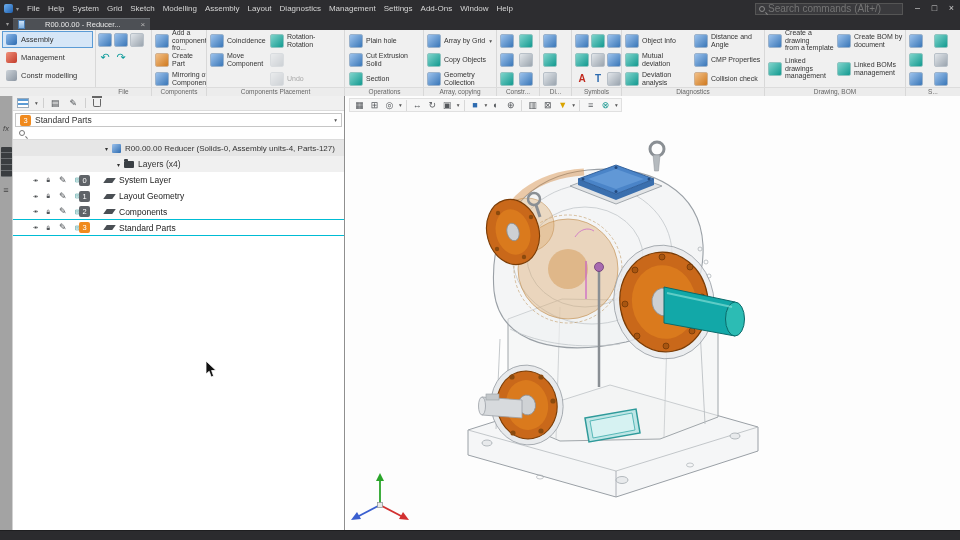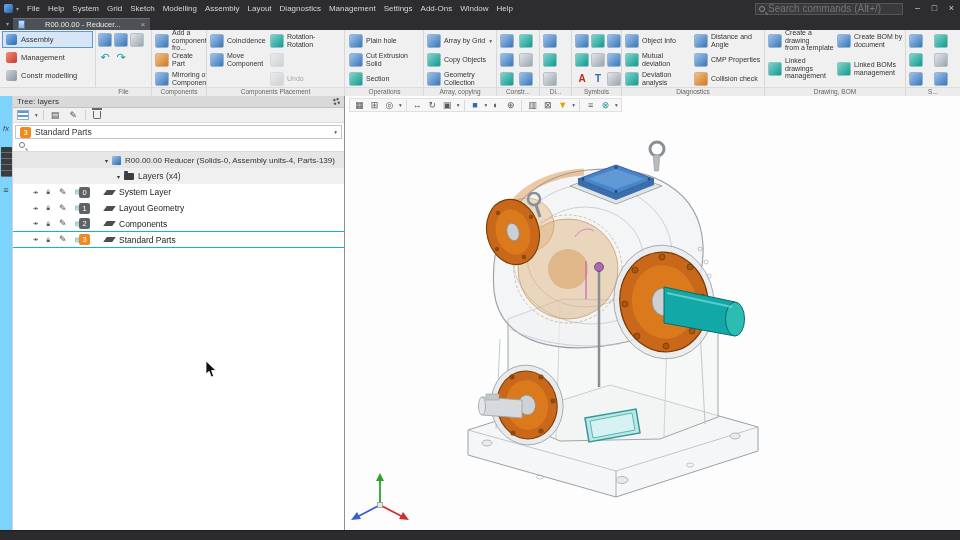--- a/index.html
+++ b/index.html
@@ -52,21 +52,21 @@
   .ic-orange { background:linear-gradient(135deg,#f2c088,#d07a1f); border:1px solid #d0b090;}
   .ic-gray   { background:linear-gradient(135deg,#e2e6ea,#9aa4ae); border:1px solid #b8c0c8;}
   .dd { font-size:5.5px; color:#555; margin-left:1px;}
   .undoglyph { font-size:11px; color:#0a9a9a; line-height:14px; width:14px; text-align:center;}
   .gic { display:inline-block; margin:2px 1px;}
   .gic.txt { background:none; border:none; font-size:10px; font-weight:bold; text-align:center; line-height:14px;}
   .grid3 { display:grid; grid-auto-flow:column; grid-template-rows:19px 19px 19px; align-items:center;}
 
   
   .main { position:absolute; left:0; top:96px; width:960px; height:434px; background:#fff;}
-  .leftstrip { position:absolute; left:0; top:0; width:13px; height:434px; background:#7dd3fc; border-right:1px solid #d2d2d2;}
+  .leftstrip { position:absolute; left:0; top:0; width:13px; height:434px; background:#a3a3a3; border-right:1px solid #d2d2d2;}
   .fx { font-size:7.5px; font-style:italic; color:#444; text-align:center; margin-top:28px;}
   .darkbox { width:11px; height:30px; background:#3a3d40; margin:14px auto 0; border-radius:1px;
     background-image:repeating-linear-gradient(180deg,#3a3d40 0 5px,#6a6d70 5px 6px);}
   .hamb { font-size:9px; color:#444; text-align:center; margin-top:8px;}
 
   .panel { position:absolute; left:13px; top:0; width:332px; height:434px; background:#fff; border-right:1px solid #8f8f8f; font-size:8.5px; color:#333;}
   .p-head { height:12px; background:#d9d9d9; border-bottom:1px solid #c2c2c2; display:flex; align-items:center; padding:0 4px; font-size:8px;}
   .gear-css { width:7px; height:7px; border:2px dotted #555; border-radius:50%; margin-left:auto;}
   .p-tools { height:15px; background:#f0f0f0; border-bottom:1px solid #dcdcdc; display:flex; align-items:center; gap:5px; padding:0 4px;}
   .ti { width:13px; height:12px; display:flex; align-items:center; justify-content:center; font-size:9px; color:#44484c;}
@@ -361,24 +361,20 @@
 
 <div class="main">
 
   <div class="leftstrip">
     <div class="fx">fx</div>
     <div class="darkbox"></div>
     <div class="hamb">≡</div>
   </div>
 
   <div class="panel">
-    <div class="p-head">
-      <span>Tree: layers</span>
-      <span class="gear-css"></span>
-    </div>
 
     <div class="p-tools">
       <span class="ti-list"></span>
       <span class="dd">▾</span>
       <span class="tsep"></span>
       <span class="ti">▤</span>
       <span class="ti pen">✎</span>
       <span class="tsep"></span>
       <span class="trash"></span>
     </div>
@@ -390,21 +386,21 @@
     </div>
 
     <div class="p-search">
       <span class="mag2"></span>
       <input style="">
     </div>
 
     <div class="trow troot">
       <span class="caret">▾</span>
       <span class="cube-b"></span>
-      <span>R00.00.00 Reducer (Solids-0, Assembly units-4, Parts-139)</span>
+      <span>R00.00.00 Reducer (Solids-0, Assembly units-4, Parts-127)</span>
     </div>
 
     <div class="trow tlayers">
       <span class="caret">▾</span>
       <span class="folder"></span>
       <span>Layers (x4)</span>
     </div>
 
     <div class="lrow">
       <span class="lr-icons">

